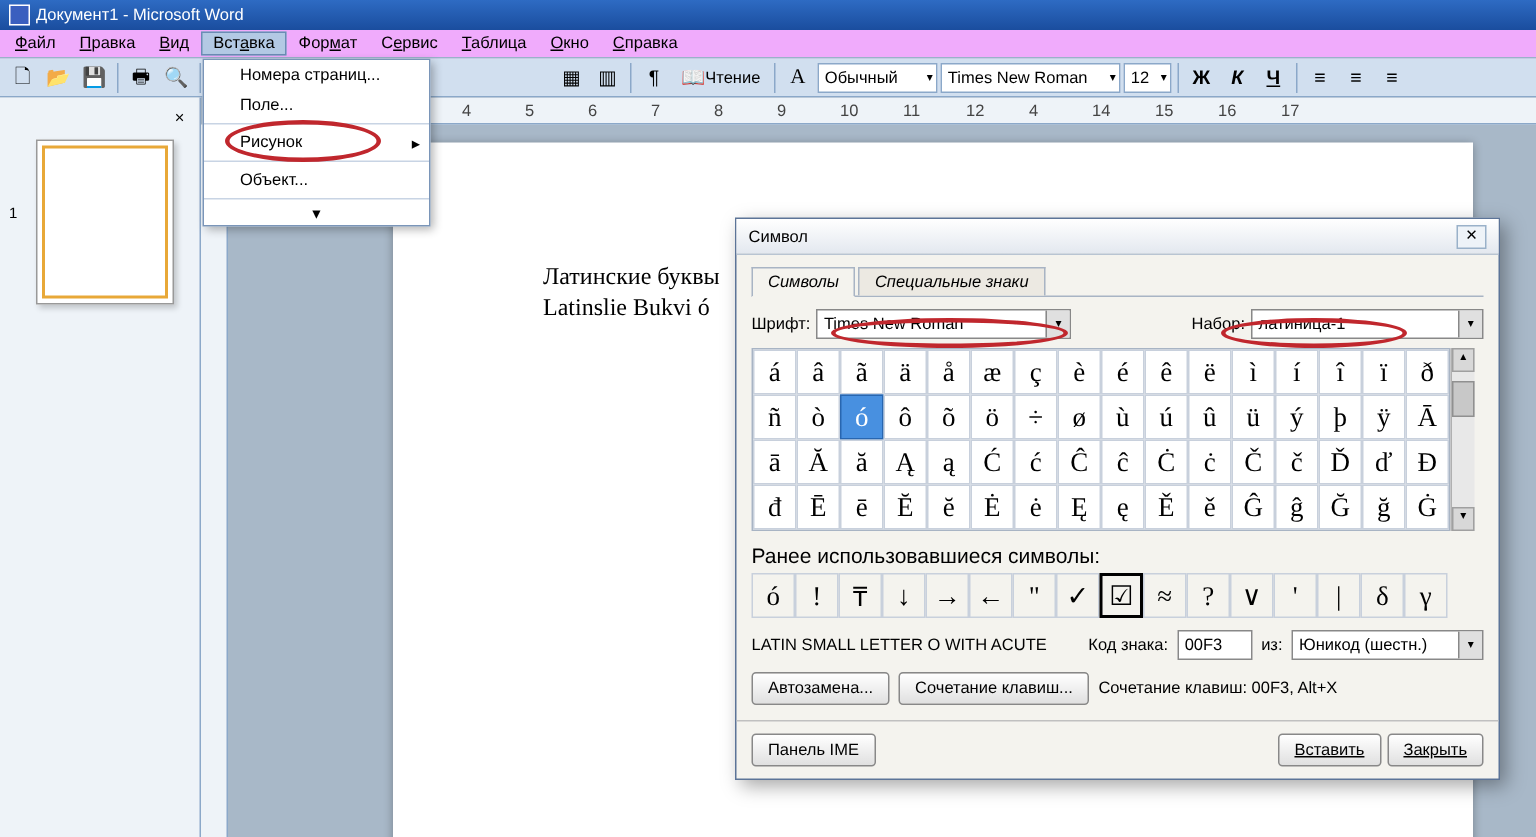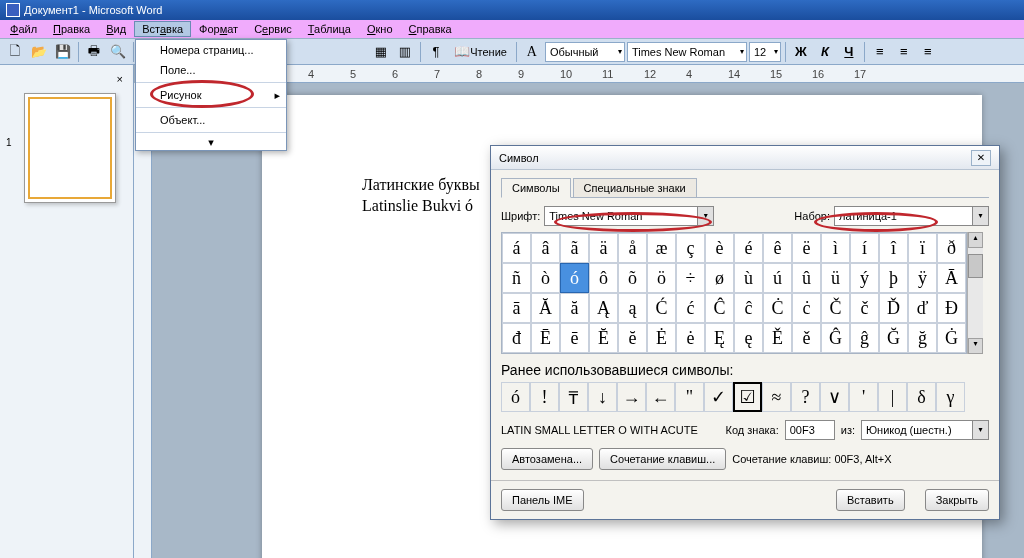--- a/index.html
+++ b/index.html
@@ -41,21 +41,21 @@
 .dropdown hr { border: none; border-top: 1px solid #c8d4e4; margin: 2px 0; }
 
 .ellipse { position: absolute; border: 3px solid #c0272d; border-radius: 50%; pointer-events: none; z-index: 100; }
 
 .dialog { position: absolute; right: 24px; top: 145px; width: 510px; background: #f4f3ee; border: 1px solid #5c7498; box-shadow: 4px 4px 12px rgba(0,0,0,.35); z-index: 80; }
 .dialog .dtitle { background: linear-gradient(#fff,#e3e8ef); height: 24px; display: flex; align-items: center; justify-content: space-between; padding: 0 8px; border-bottom: 1px solid #b8c4d2; }
 .dialog .dclose { width: 20px; height: 16px; border: 1px solid #9ab1c9; background: #eef3f8; text-align: center; font-size: 10px; line-height: 14px; }
 .dialog .body { padding: 8px 10px 10px; }
 
 .tabs { display: flex; border-bottom: 1px solid #a8b4c4; margin-bottom: 8px; }
-.tab { padding: 3px 10px; border: 1px solid #a8b4c4; background: #ece9e2; margin-right: 2px; border-bottom: none; font-size: 11px; }
+.tab { padding: 3px 10px; border: 1px solid #a8b4c4; background: #ece9e2; margin-right: 2px; border-bottom: none; font-size: 11px; font-style: italic; }
 .tab.active { background: #f4f3ee; border-bottom: 1px solid #f4f3ee; margin-bottom: -1px; }
 
 .f-row { display: flex; align-items: center; gap: 4px; margin-bottom: 6px; }
 .combo { flex: 1; height: 20px; background: #fff; border: 1px solid #888; padding: 0 4px; display: flex; align-items: center; position: relative; font-size: 11px; }
 .combo .arrow { position: absolute; right: 0; width: 16px; height: 100%; background: #e0e0e0; border-left: 1px solid #888; text-align: center; line-height: 18px; font-size: 8px; }
 
 .char-grid { border: 1px solid #a8b4c4; background: #fff; }
 .char-row { display: flex; }
 .char-cell { width: 29px; height: 30px; border: 1px solid #c8d0dc; display: flex; align-items: center; justify-content: center; font-family: "Times New Roman", serif; font-size: 18px; }
 .char-cell.sel { background: #4890e0; color: #fff; border-color: #2866b0; }
@@ -70,21 +70,21 @@
 .recent-row .char-cell.boxed { border: 2px solid #000; width: 29px; }
 
 .info-row { display: flex; align-items: center; gap: 6px; margin-top: 8px; font-size: 11px; }
 .info-row .txt { height: 20px; background: #fff; border: 1px solid #888; padding: 0 4px; display: flex; align-items: center; }
 .info-row .txt.code { width: 50px; }
 .info-row .combo.system { width: 128px; flex: none; }
 
 .btn { height: 22px; padding: 0 10px; background: linear-gradient(#fff,#e0e0e0); border: 1px solid #888; border-radius: 3px; font-size: 11px; cursor: default; }
 .btn-row { display: flex; gap: 6px; margin-top: 8px; align-items: center; }
 .dlg-footer { border-top: 1px solid #c0c0c0; padding: 8px 10px; display: flex; justify-content: space-between; }
-.dlg-footer .right { display: flex; gap: 20px; }
+.dlg-footer .right { display: flex; gap: 4px; text-decoration: underline; }
 
 .hl { font-weight: bold; }
 </style>
 </head>
 <body>
 
 <div class="titlebar">
   <span class="icon"></span>
   <span>Документ1 - Microsoft Word</span>
 </div>

